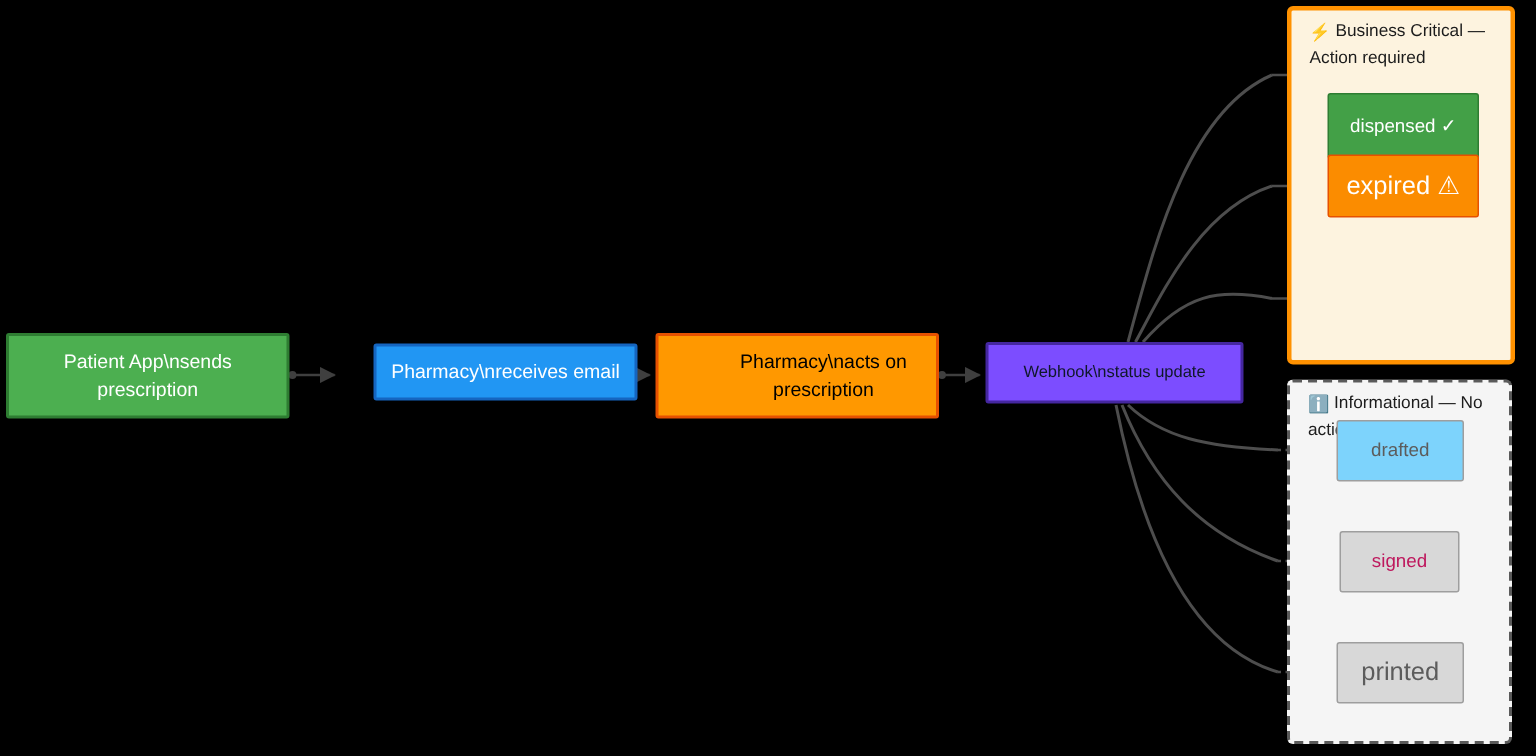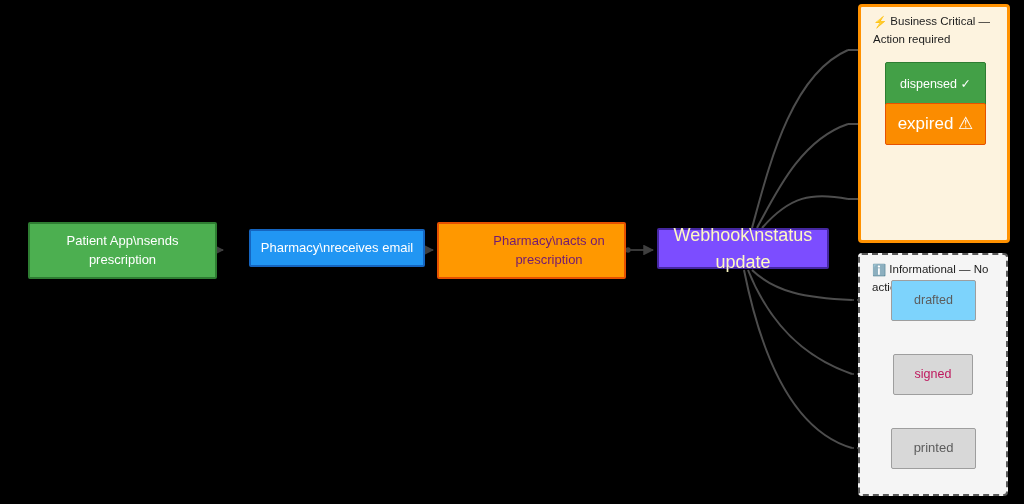--- a/index.html
+++ b/index.html
@@ -42,44 +42,43 @@
     padding: 0 8px;
     white-space: pre-line;
   }
   
   .n-start {
     left: 4px; top: 222px; width: 189px; height: 57px;
     background: #4caf50;
     border: 2px solid #2e7d32;
     color: #ffffff;
     font-size: 13px;
-    margin-left: 24px;
   }
   .n-receive {
     left: 227px; top: 229px; width: 176px; height: 38px;
     background: #2196f3;
     border: 2px solid #1565c0;
     color: #ffffff;
     font-size: 13px;
     margin-left: 22px;
   }
   .n-act {
     left: 437px; top: 222px; width: 189px; height: 57px;
     background: #ff9800;
     border: 2px solid #e65100;
-    color: #701a75;
+    color: #000000;
     font-size: 13px;
     padding-left: 35px;
   }
   .n-webhook {
     left: 657px; top: 228px; width: 172px; height: 41px;
     background: #7c4dff;
     border: 2px solid #4527a0;
-    color: #fef9c3;
-    font-size: 18px;
+    color: #0f172a;
+    font-size: 11px;
   }
   
   .subgraph {
     position: absolute;
     box-sizing: border-box;
     border-radius: 4px;
   }
   .sg-critical {
     left: 858px; top: 4px; width: 152px; height: 239px;
     background: #fdf3df;
@@ -140,21 +139,21 @@
     background: #d8d8d8;
     border: 1.5px solid #9e9e9e;
     color: #be185d;
     font-size: 12.5px;
   }
   .n-printed {
     left: 891px; top: 428px; width: 85px; height: 41px;
     background: #d8d8d8;
     border: 1.5px solid #9e9e9e;
     color: #5c5c5c;
-    font-size: 13px;
+    font-size: 17px;
   }
 </style>
 </head>
 <body>
 
 <div id="canvas">
 
   <svg id="edge-layer" viewBox="0 0 1024 504" width="1024" height="504">
     <defs>
       <marker id="arrow" viewBox="0 0 10 10" refX="9" refY="5" markerWidth="6" markerHeight="6" orient="auto-start-reverse">

